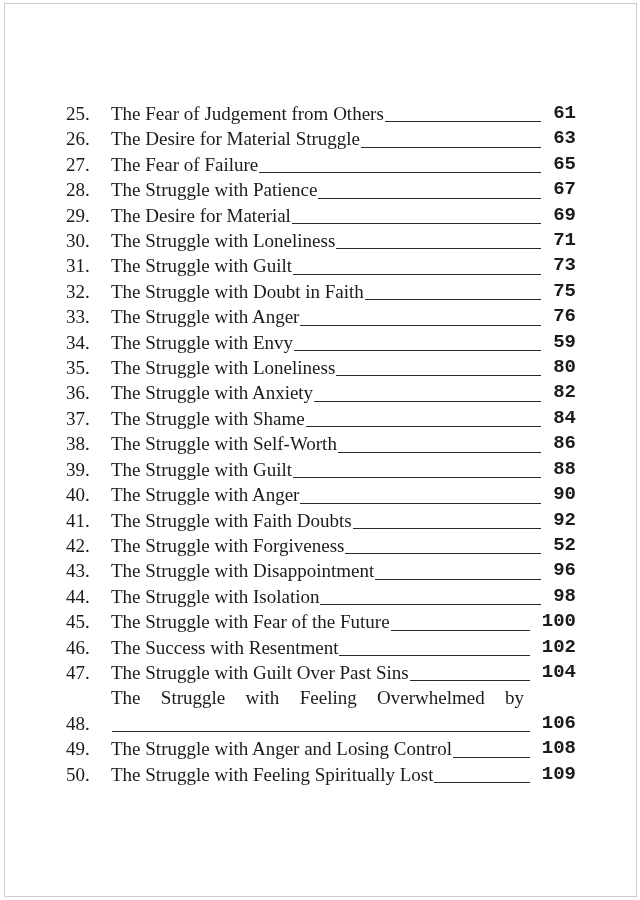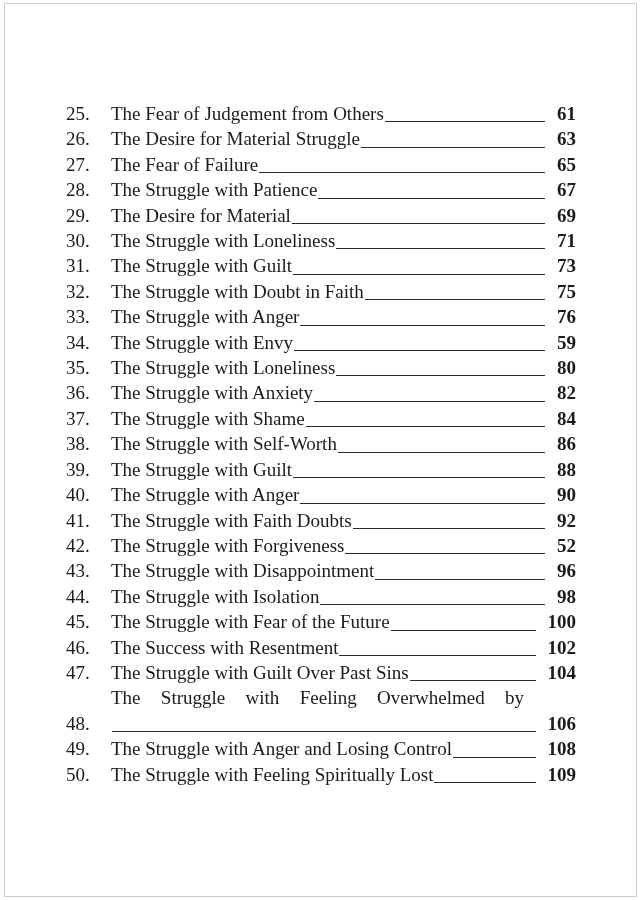--- a/index.html
+++ b/index.html
@@ -51,20 +51,21 @@
     flex: 1 1 auto;
     min-width: 8px;
     border-bottom: 1.6px solid var(--leader-color);
     align-self: flex-end;
     margin: 0 0 4px 1px;
   }
   .pg {
     font-weight: bold;
     padding-left: 12px;
     white-space: nowrap;
+    font-family: Liberation Mono, monospace;
   }
   .wrap-body {
     flex: 1 1 auto;
     min-width: 0;
   }
   .just-line {
     text-align: justify;
     text-align-last: justify;
     padding-right: 52px;
   }

